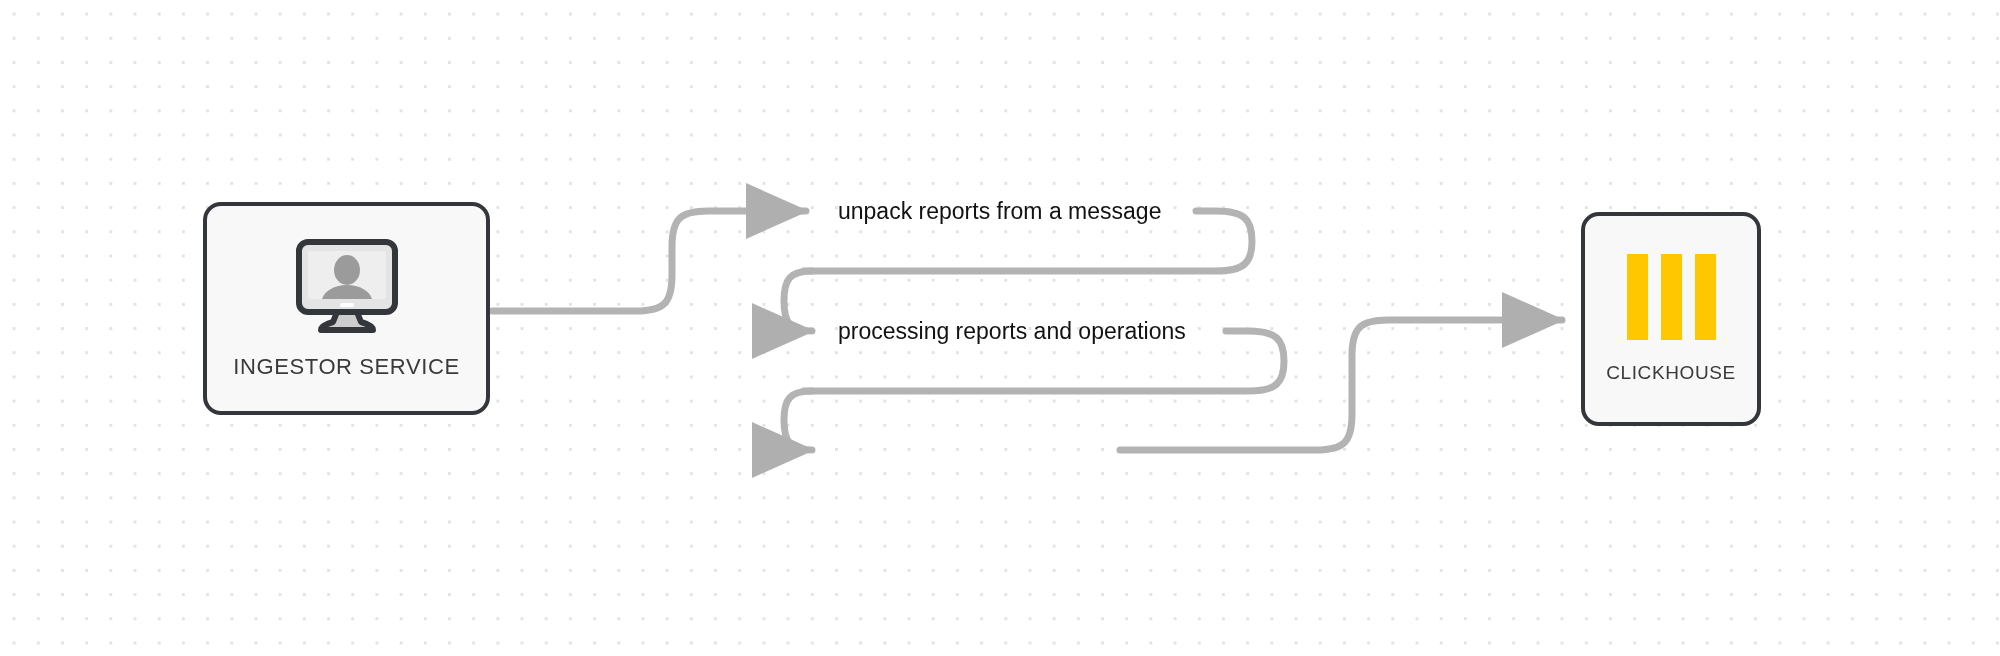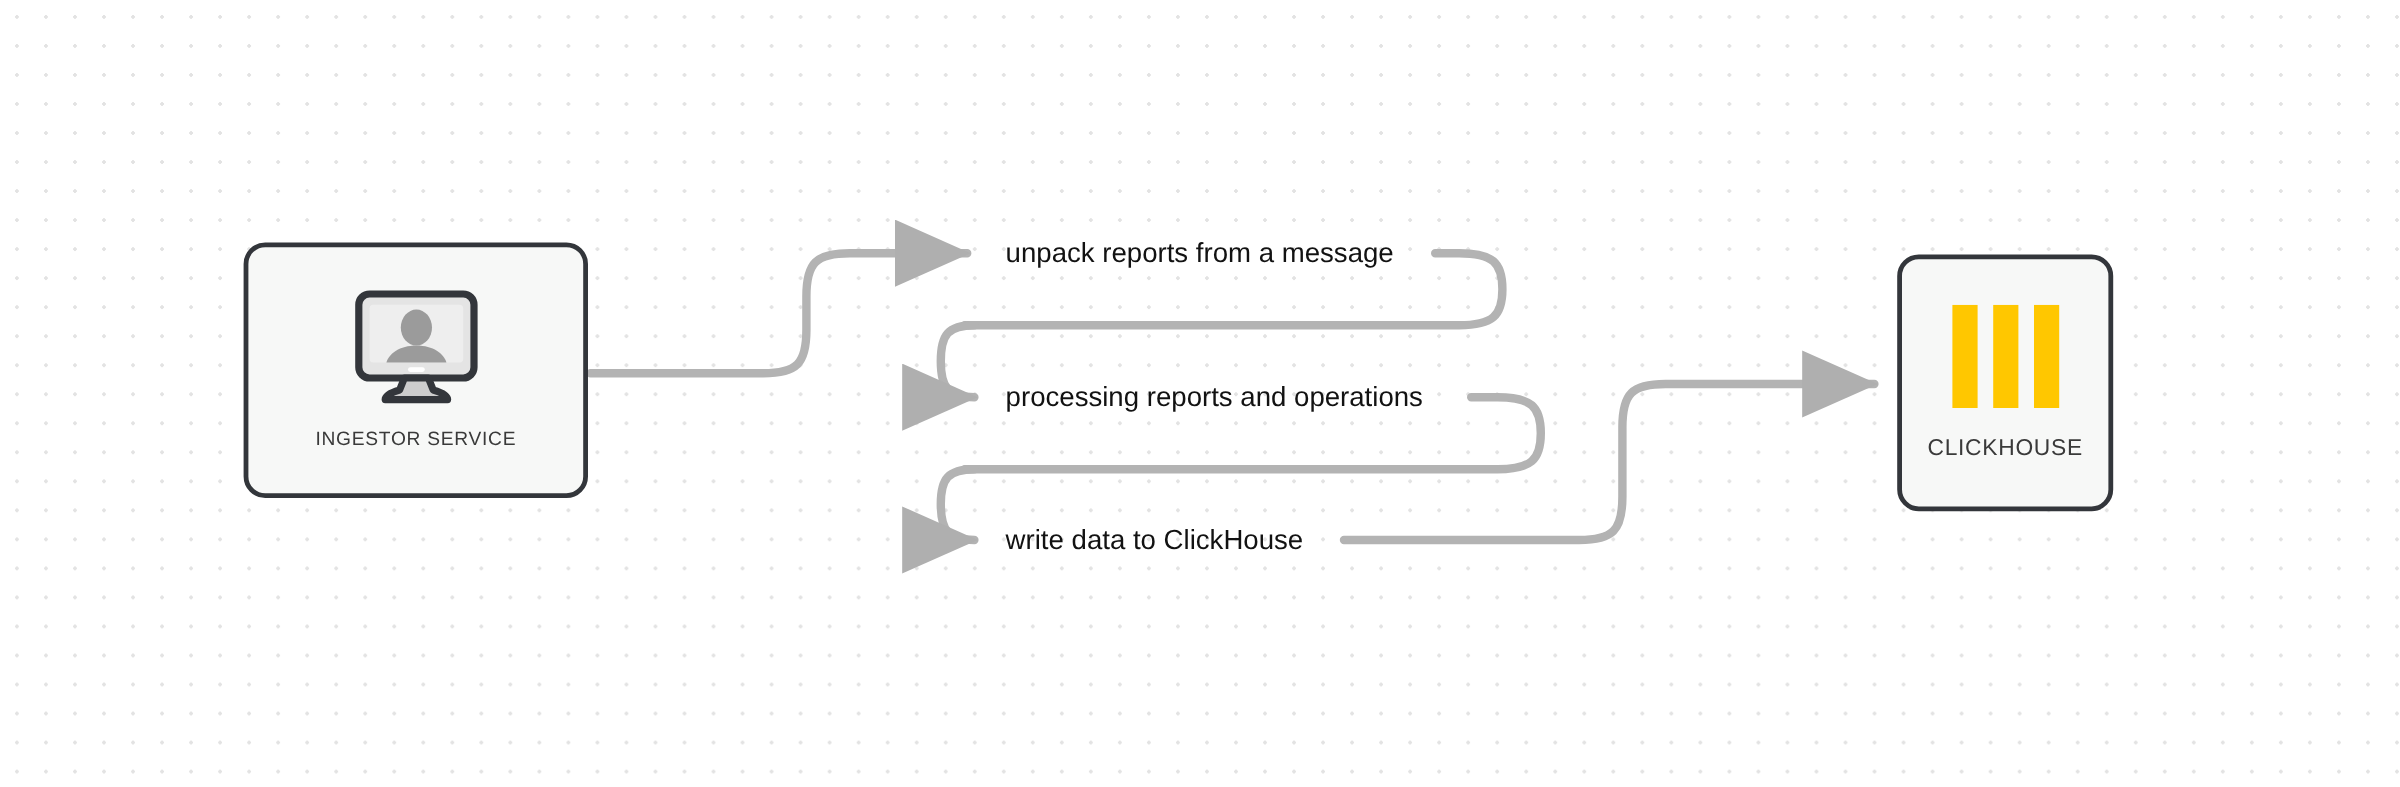--- a/index.html
+++ b/index.html
@@ -49,21 +49,21 @@
     left: 1581px;
     top: 212px;
     width: 180px;
     height: 214px;
   }
   .node-icon {
     display: block;
   }
   .node-label {
     margin-top: 16px;
-    font-size: 16px;
+    font-size: 22px;
     letter-spacing: 0.6px;
     color: #3a3a3a;
     font-family: "Liberation Sans", sans-serif;
     white-space: nowrap;
   }
   #node-clickhouse .node-label {
     font-size: 19px;
     margin-top: 18px;
   }
   .edge-label {
@@ -129,15 +129,14 @@
         <rect x="2" y="0" width="21" height="86" fill="#ffc700"></rect>
         <rect x="36" y="0" width="21" height="86" fill="#ffc700"></rect>
         <rect x="70" y="0" width="21" height="86" fill="#ffc700"></rect>
       </svg>
     </span>
     <div class="node-label">CLICKHOUSE</div>
   </div>
 
   <div class="edge-label" id="edge-label-0">unpack reports from a message</div>
   <div class="edge-label" id="edge-label-1">processing reports and operations</div>
-  <div class="edge-label" id="edge-label-2">write data to ClickHouse</div>
 
 </div>
 
 </body></html>

